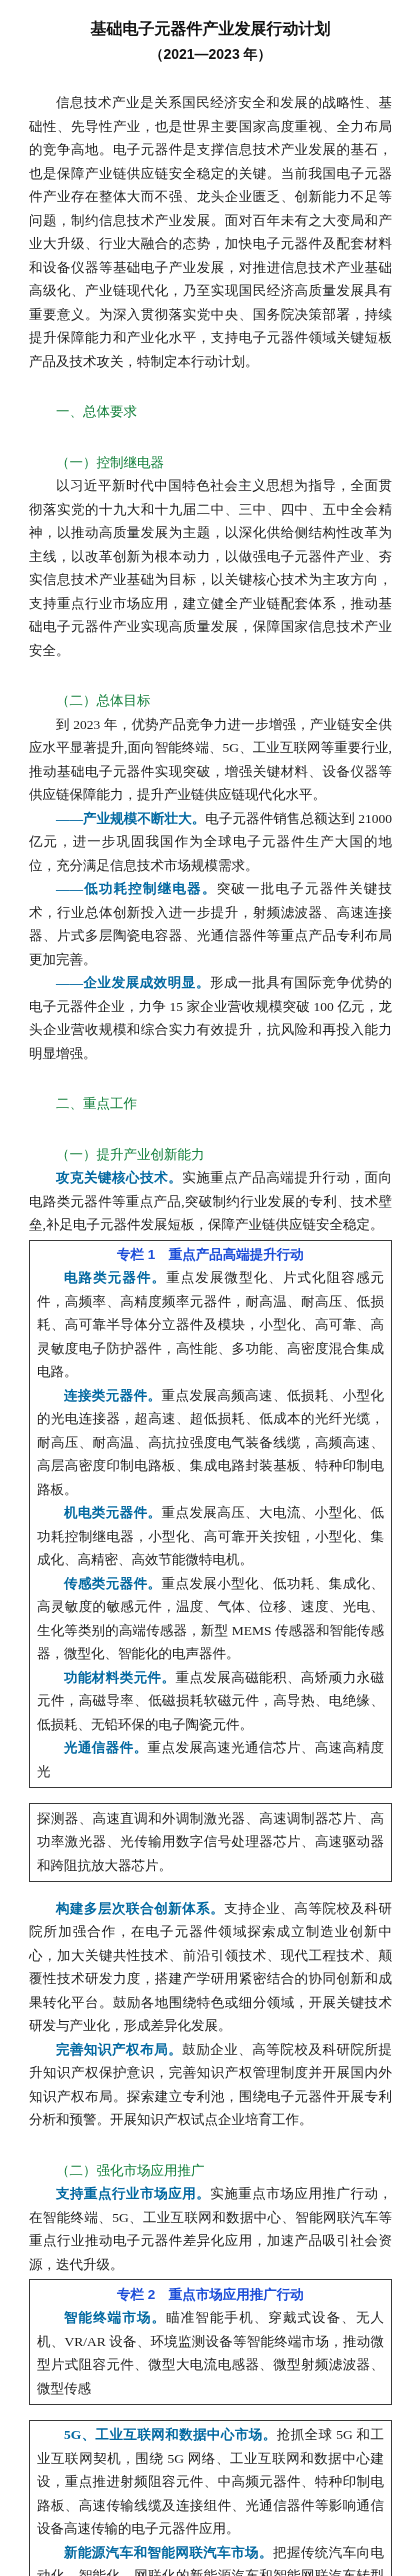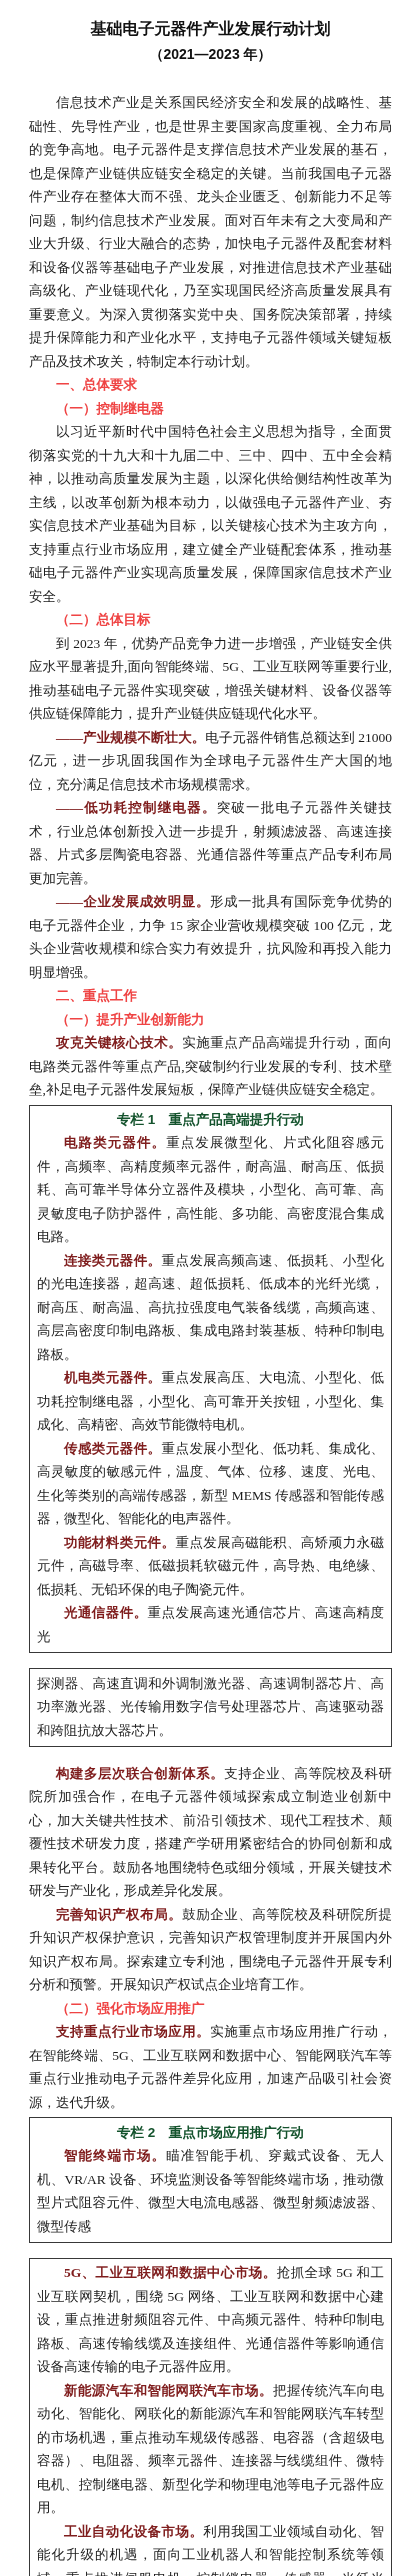--- a/index.html
+++ b/index.html
@@ -34,44 +34,45 @@
     line-height: 23.5px;
     text-align: center;
     margin: 1.2px 0 25px 0;
     color: #111111;
   }
   p { margin: 0; }
   .para { text-indent: 2em; }
   .heading-num,
   .heading-sub {
     font-family: "Liberation Sans", "DejaVu Sans", sans-serif;
-    font-weight: bold;
+    font-weight: normal;
     text-indent: 2em;
-    color: #ef4444;
+    color: #15803d;
+    margin-top: 27px;
   }
   .lead {
     font-weight: bold;
-    color: #7f1d1d;
+    color: #0369a1;
   }
   .column-box {
     border: 1.2px solid #383838;
     box-sizing: border-box;
     margin: 2.9px 0 0 0;
     padding: 2.4px 7px 3.5px 7px;
   }
   .column-box.part-b {
     margin-top: 15.3px;
     margin-bottom: 1.2px;
   }
   .box-title {
     font-family: "Liberation Sans", "DejaVu Sans", sans-serif;
     font-weight: bold;
     text-align: center;
     text-indent: 0;
-    color: #14532d;
+    color: #1d4ed8;
   }
   .box-para { text-indent: 2em; }
   .box-cont { text-indent: 0; }
   .after-box { margin-top: 15.3px; }
 </style>
 </head>
 <body>
 
 <div class="page">
 

